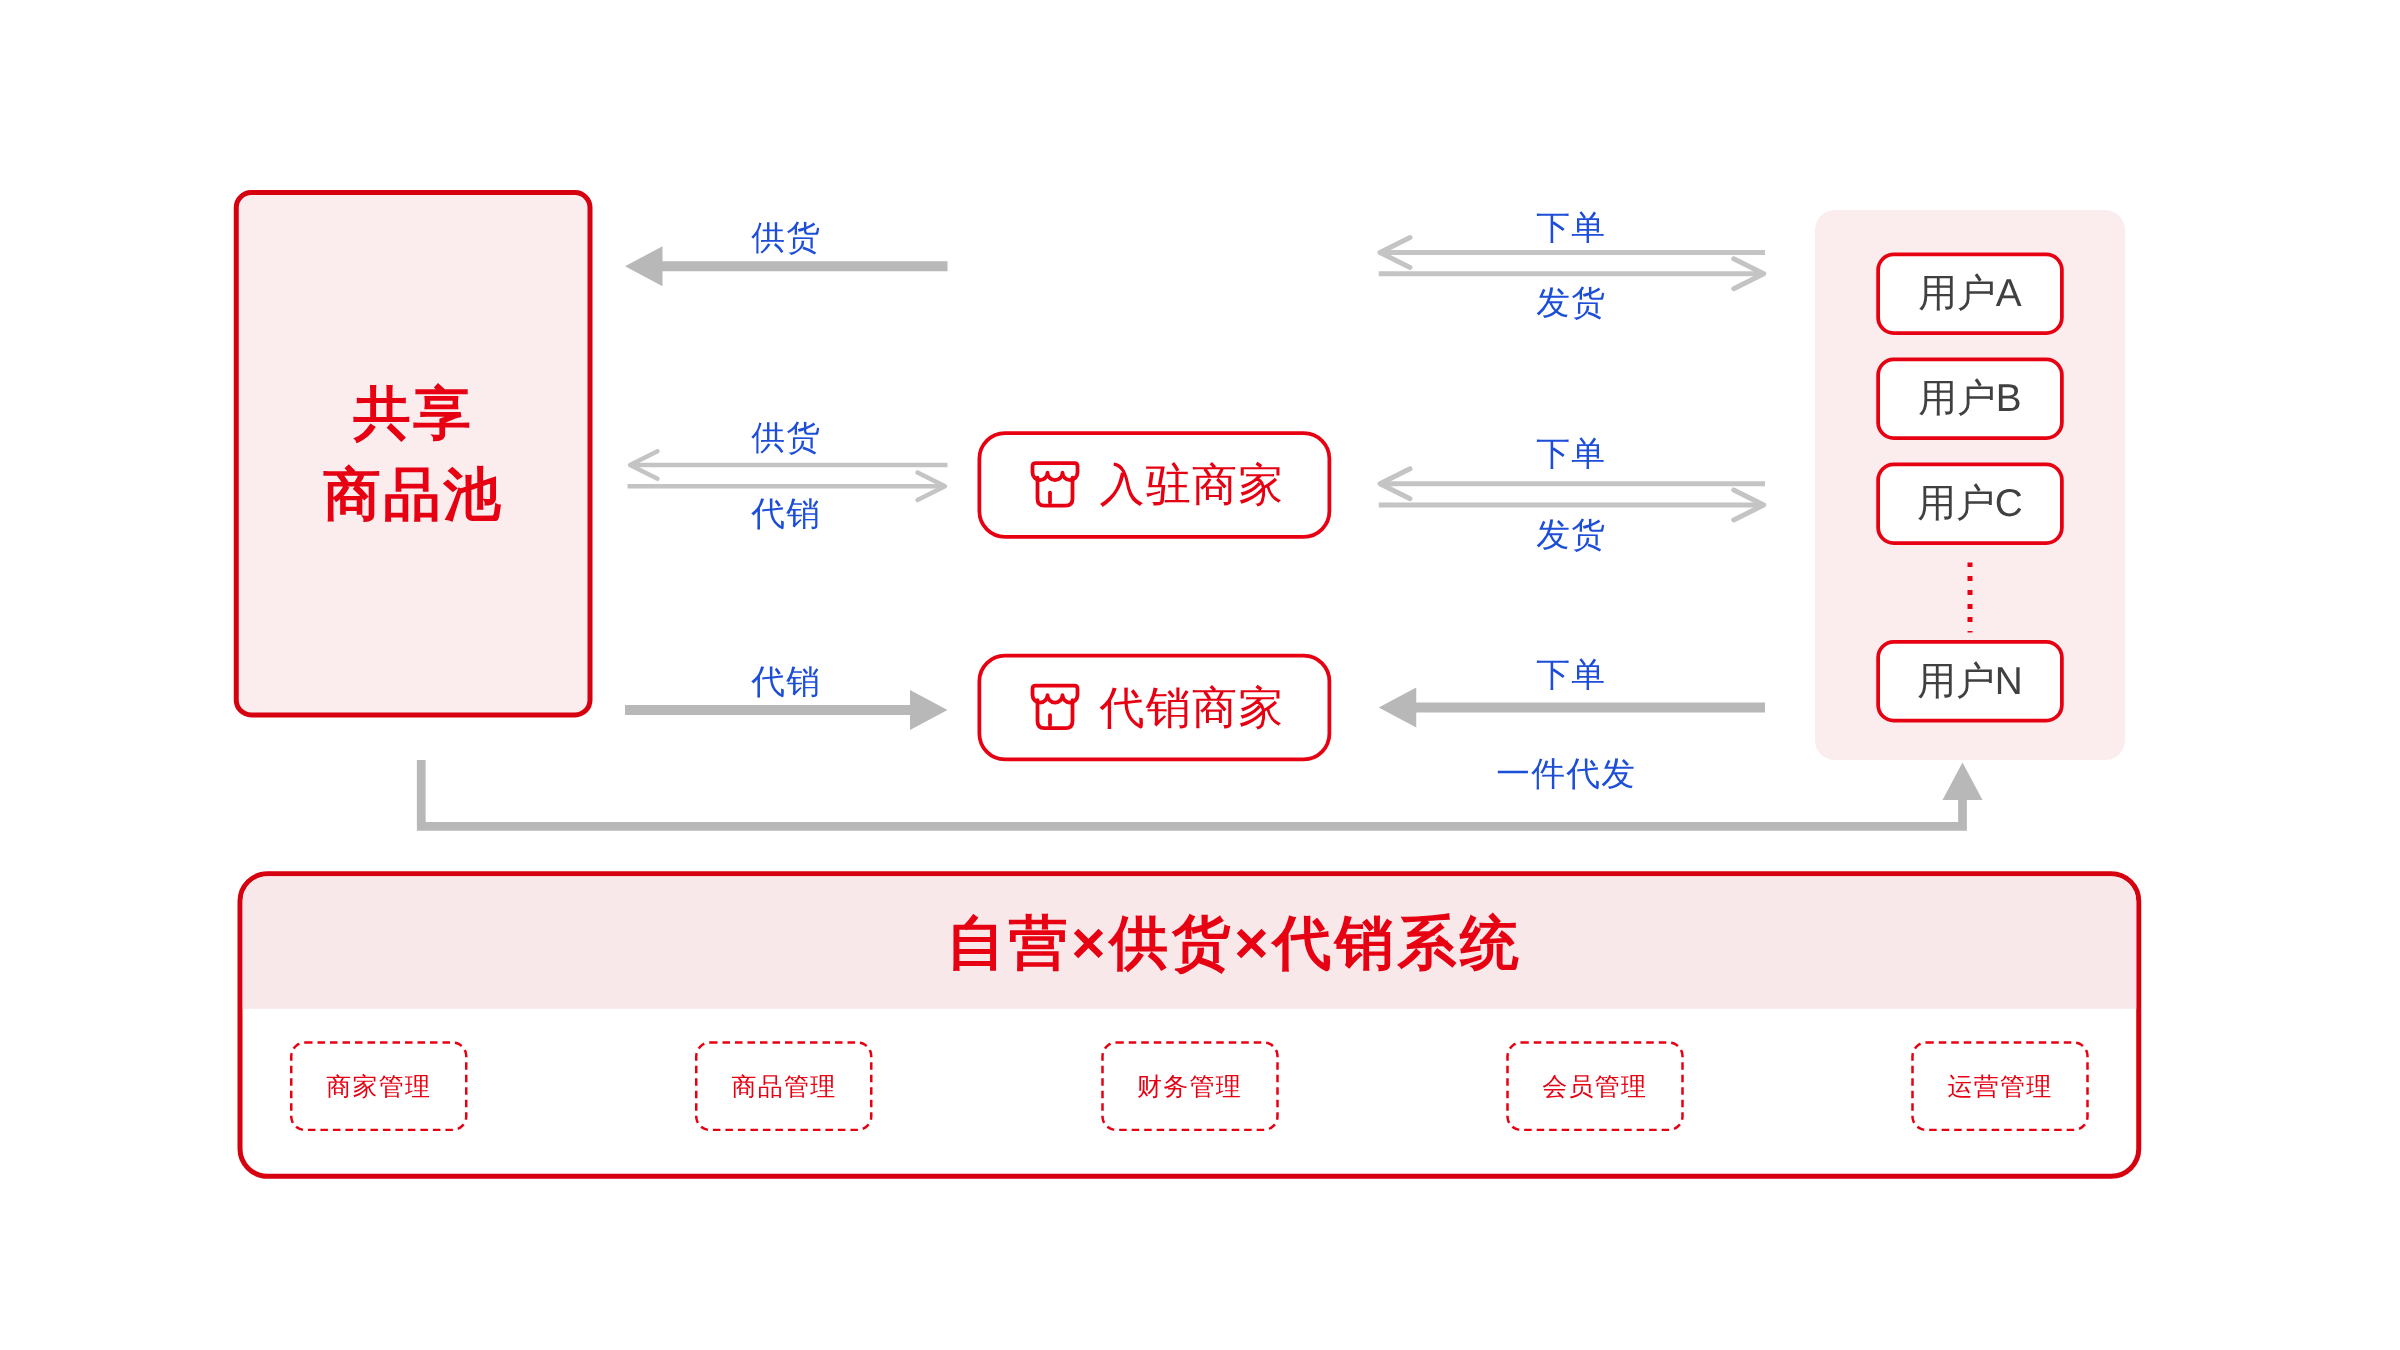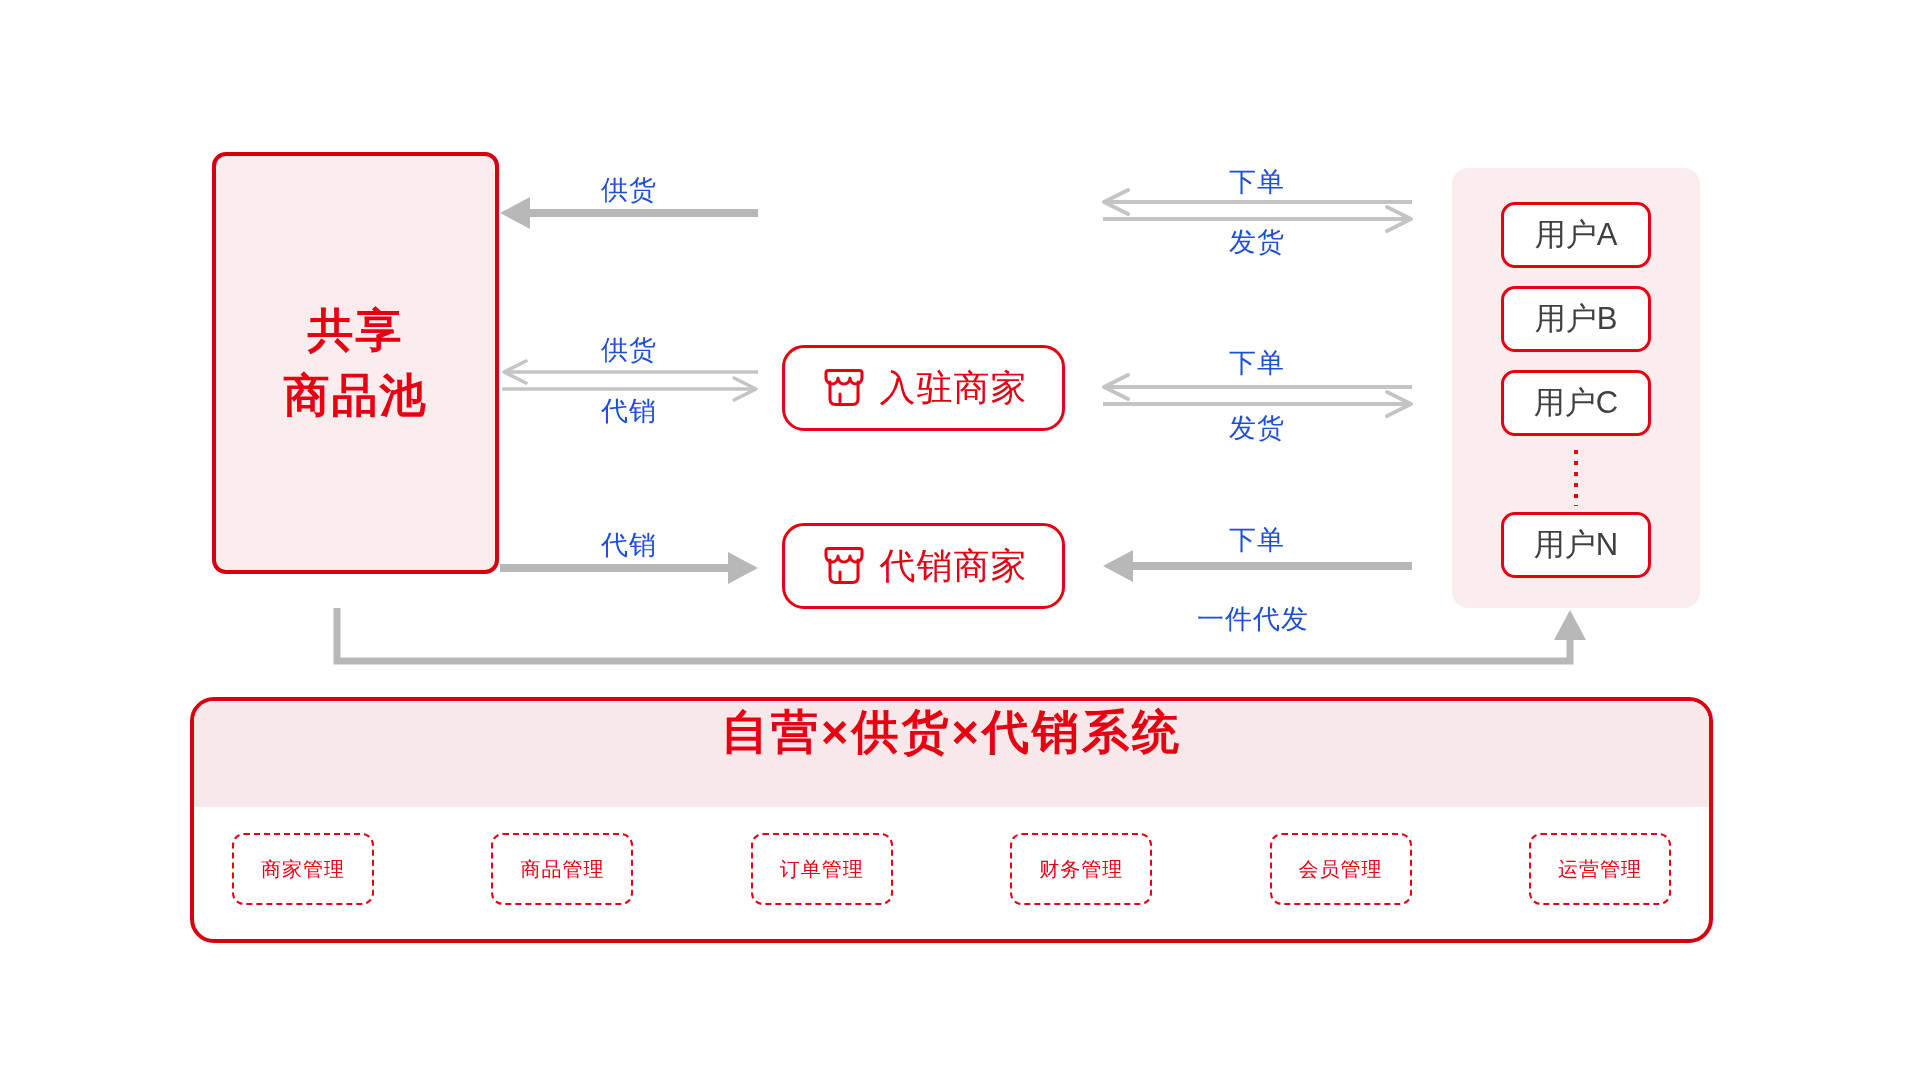--- a/index.html
+++ b/index.html
@@ -6,21 +6,20 @@
   #canvas{
     position:relative;width:1920px;height:1080px;background:#ffffff;overflow:hidden;
     font-family:"Liberation Sans", sans-serif;
   }
   
   .pool{
     position:absolute;left:187px;top:152px;width:287px;height:422px;
     background:#FBEDEE;border:4px solid #D6000F;border-radius:14px;
     display:flex;align-items:center;justify-content:center;text-align:center;
     box-sizing:border-box;
-    margin-left:25px;
   }
   .pool-title{color:#E60012;font-size:46px;font-weight:bold;line-height:1.42;letter-spacing:2px;}
   
   .merchant{
     position:absolute;left:782px;width:283px;height:86px;background:#ffffff;
     border:3px solid #E60012;border-radius:22px;box-sizing:border-box;
     display:flex;align-items:center;justify-content:center;gap:12px;
   }
   .merchant .m-label{color:#E60012;font-size:36px;letter-spacing:1px;}
   .m1{top:167px}.m2{top:345px}.m3{top:523px}
@@ -47,21 +46,21 @@
     color:#1d4ed8;font-size:27px;letter-spacing:1px;white-space:nowrap;
   }
   
   .system-box{
     position:absolute;left:190px;top:697px;width:1523px;height:246px;
     background:#ffffff;border:4px solid #D6000F;border-radius:24px;box-sizing:border-box;
     overflow:hidden;
   }
   .system-band{
     width:100%;height:106px;background:#F9E8EA;
-    display:flex;justify-content:center;
+    display:flex;align-items:center;justify-content:center;padding-left:36px;
   }
   .system-title{color:#E60012;font-size:47px;font-weight:bold;letter-spacing:3px;}
   .modules-row{
     position:absolute;left:232px;top:833px;width:1439px;height:72px;
     display:flex;justify-content:space-between;align-items:center;
   }
   .module-box{
     height:72px;padding:0 27px;box-sizing:border-box;background:#fff;
     border:2px dashed #E60012;border-radius:12px;
     display:flex;align-items:center;justify-content:center;
@@ -169,19 +168,18 @@
   <div class="flow-label" style="left:1253px;top:619px">一件代发</div>
 
   <div class="system-box">
     <div class="system-band">
       <div class="system-title">自营×供货×代销系统</div>
     </div>
   </div>
   <div class="modules-row">
     <div class="module-box">商家管理</div>
     <div class="module-box">商品管理</div>
-    <div class="module-box">订单管理</div>
     <div class="module-box">财务管理</div>
     <div class="module-box">会员管理</div>
     <div class="module-box">运营管理</div>
   </div>
 
 </div>
 
 </body></html>

